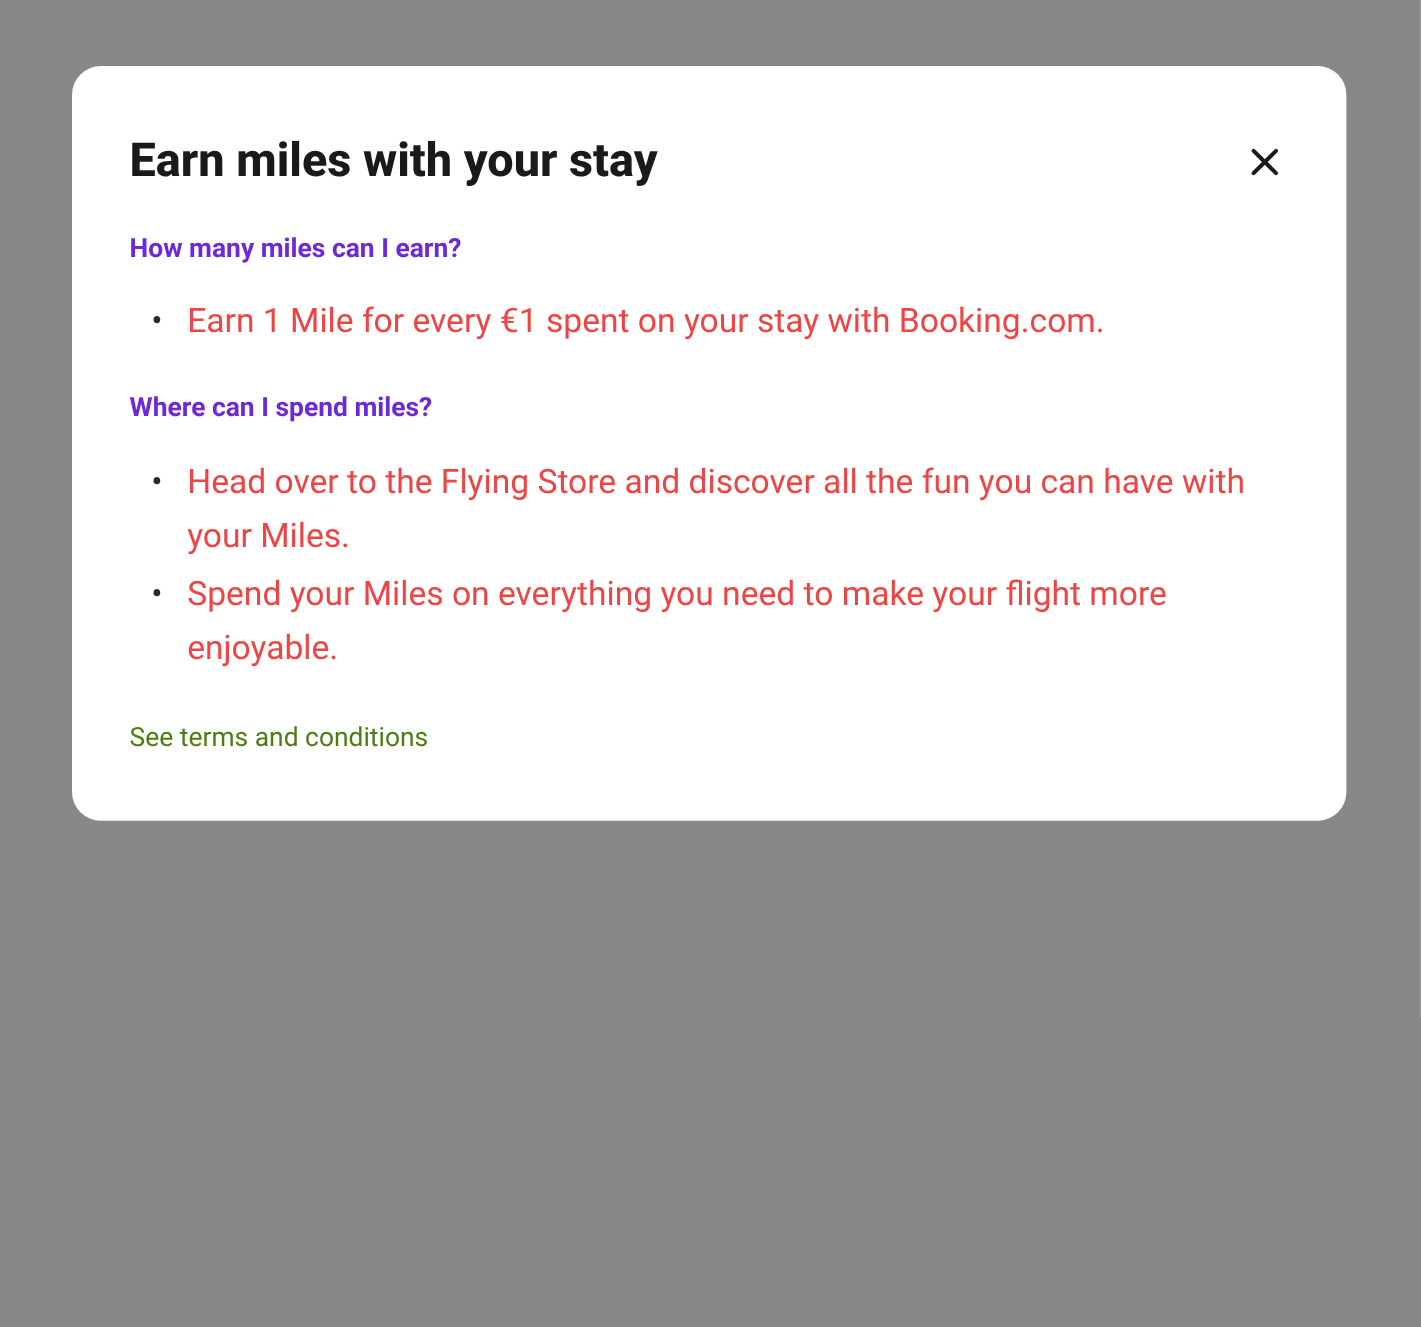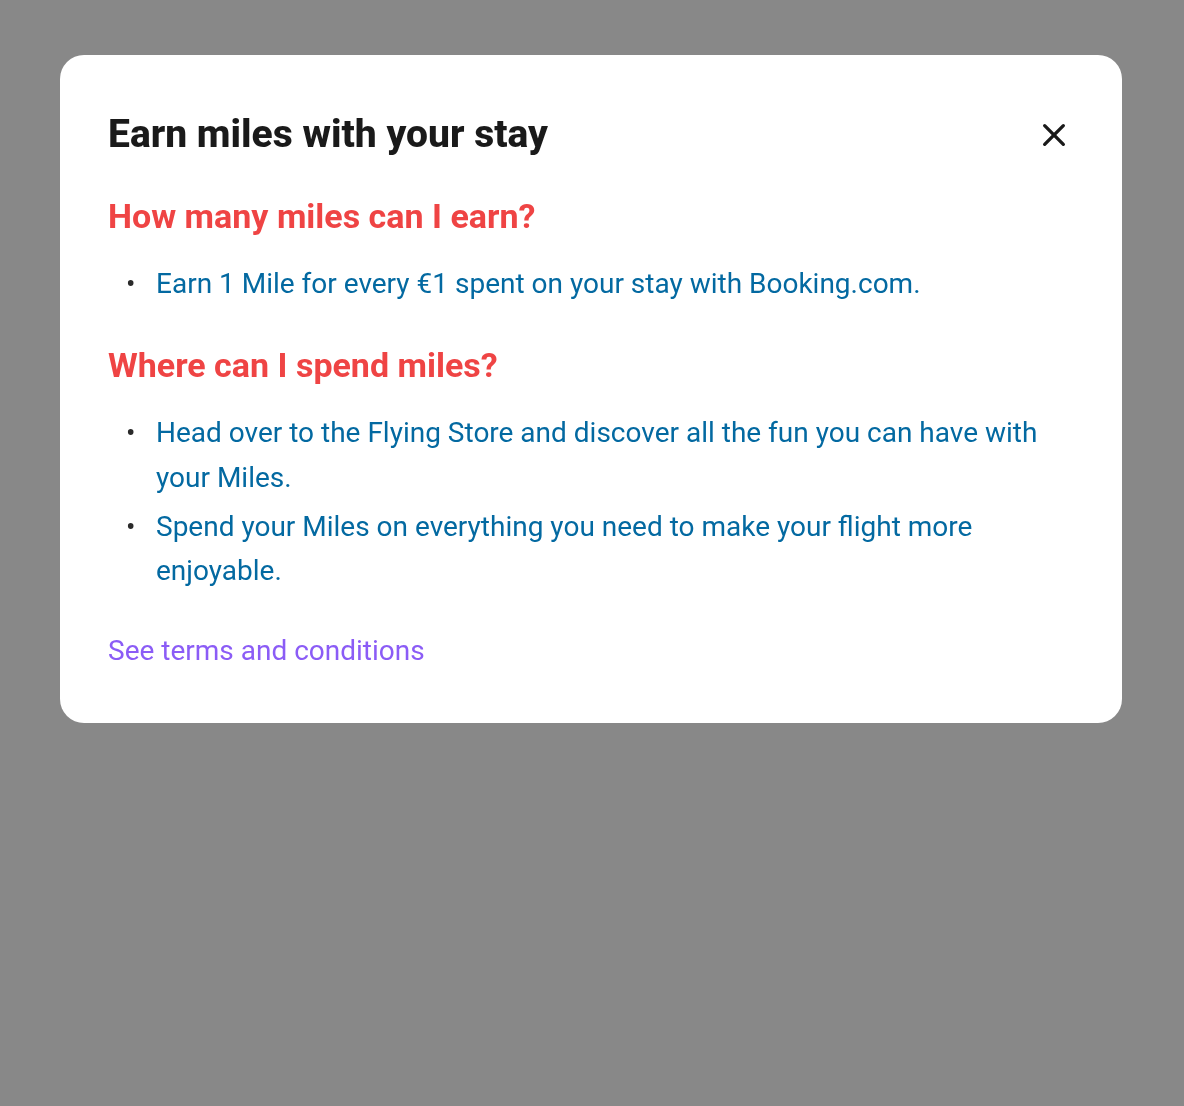--- a/index.html
+++ b/index.html
@@ -52,49 +52,49 @@
       width: 32px;
       height: 32px;
     }
     .section {
       margin-bottom: 36px;
     }
     .section:last-of-type {
       margin-bottom: 40px;
     }
     .section-heading {
-      font-size: 34px;
+      font-size: 22px;
       font-weight: 700;
-      color: #ef4444;
+      color: #6d28d9;
       margin-bottom: 24px;
       line-height: 1.3;
     }
     .bullet-list {
       list-style: none;
       padding-left: 0;
     }
     .bullet-item {
       position: relative;
       padding-left: 48px;
       font-size: 28px;
-      color: #0369a1;
+      color: #ef4444;
       line-height: 1.6;
       margin-bottom: 4px;
     }
     .bullet-item::before {
       content: "•";
       position: absolute;
       left: 18px;
       top: 0;
       font-size: 28px;
       color: #2a2a2a;
     }
     .terms-link {
-      font-size: 28px;
-      color: #8b5cf6;
+      font-size: 22px;
+      color: #4d7c0f;
       text-decoration: none;
       cursor: pointer;
       display: inline-block;
     }
   </style>
 </head>
 <body>
 
 <div class="modal">
   <div class="modal-header">

